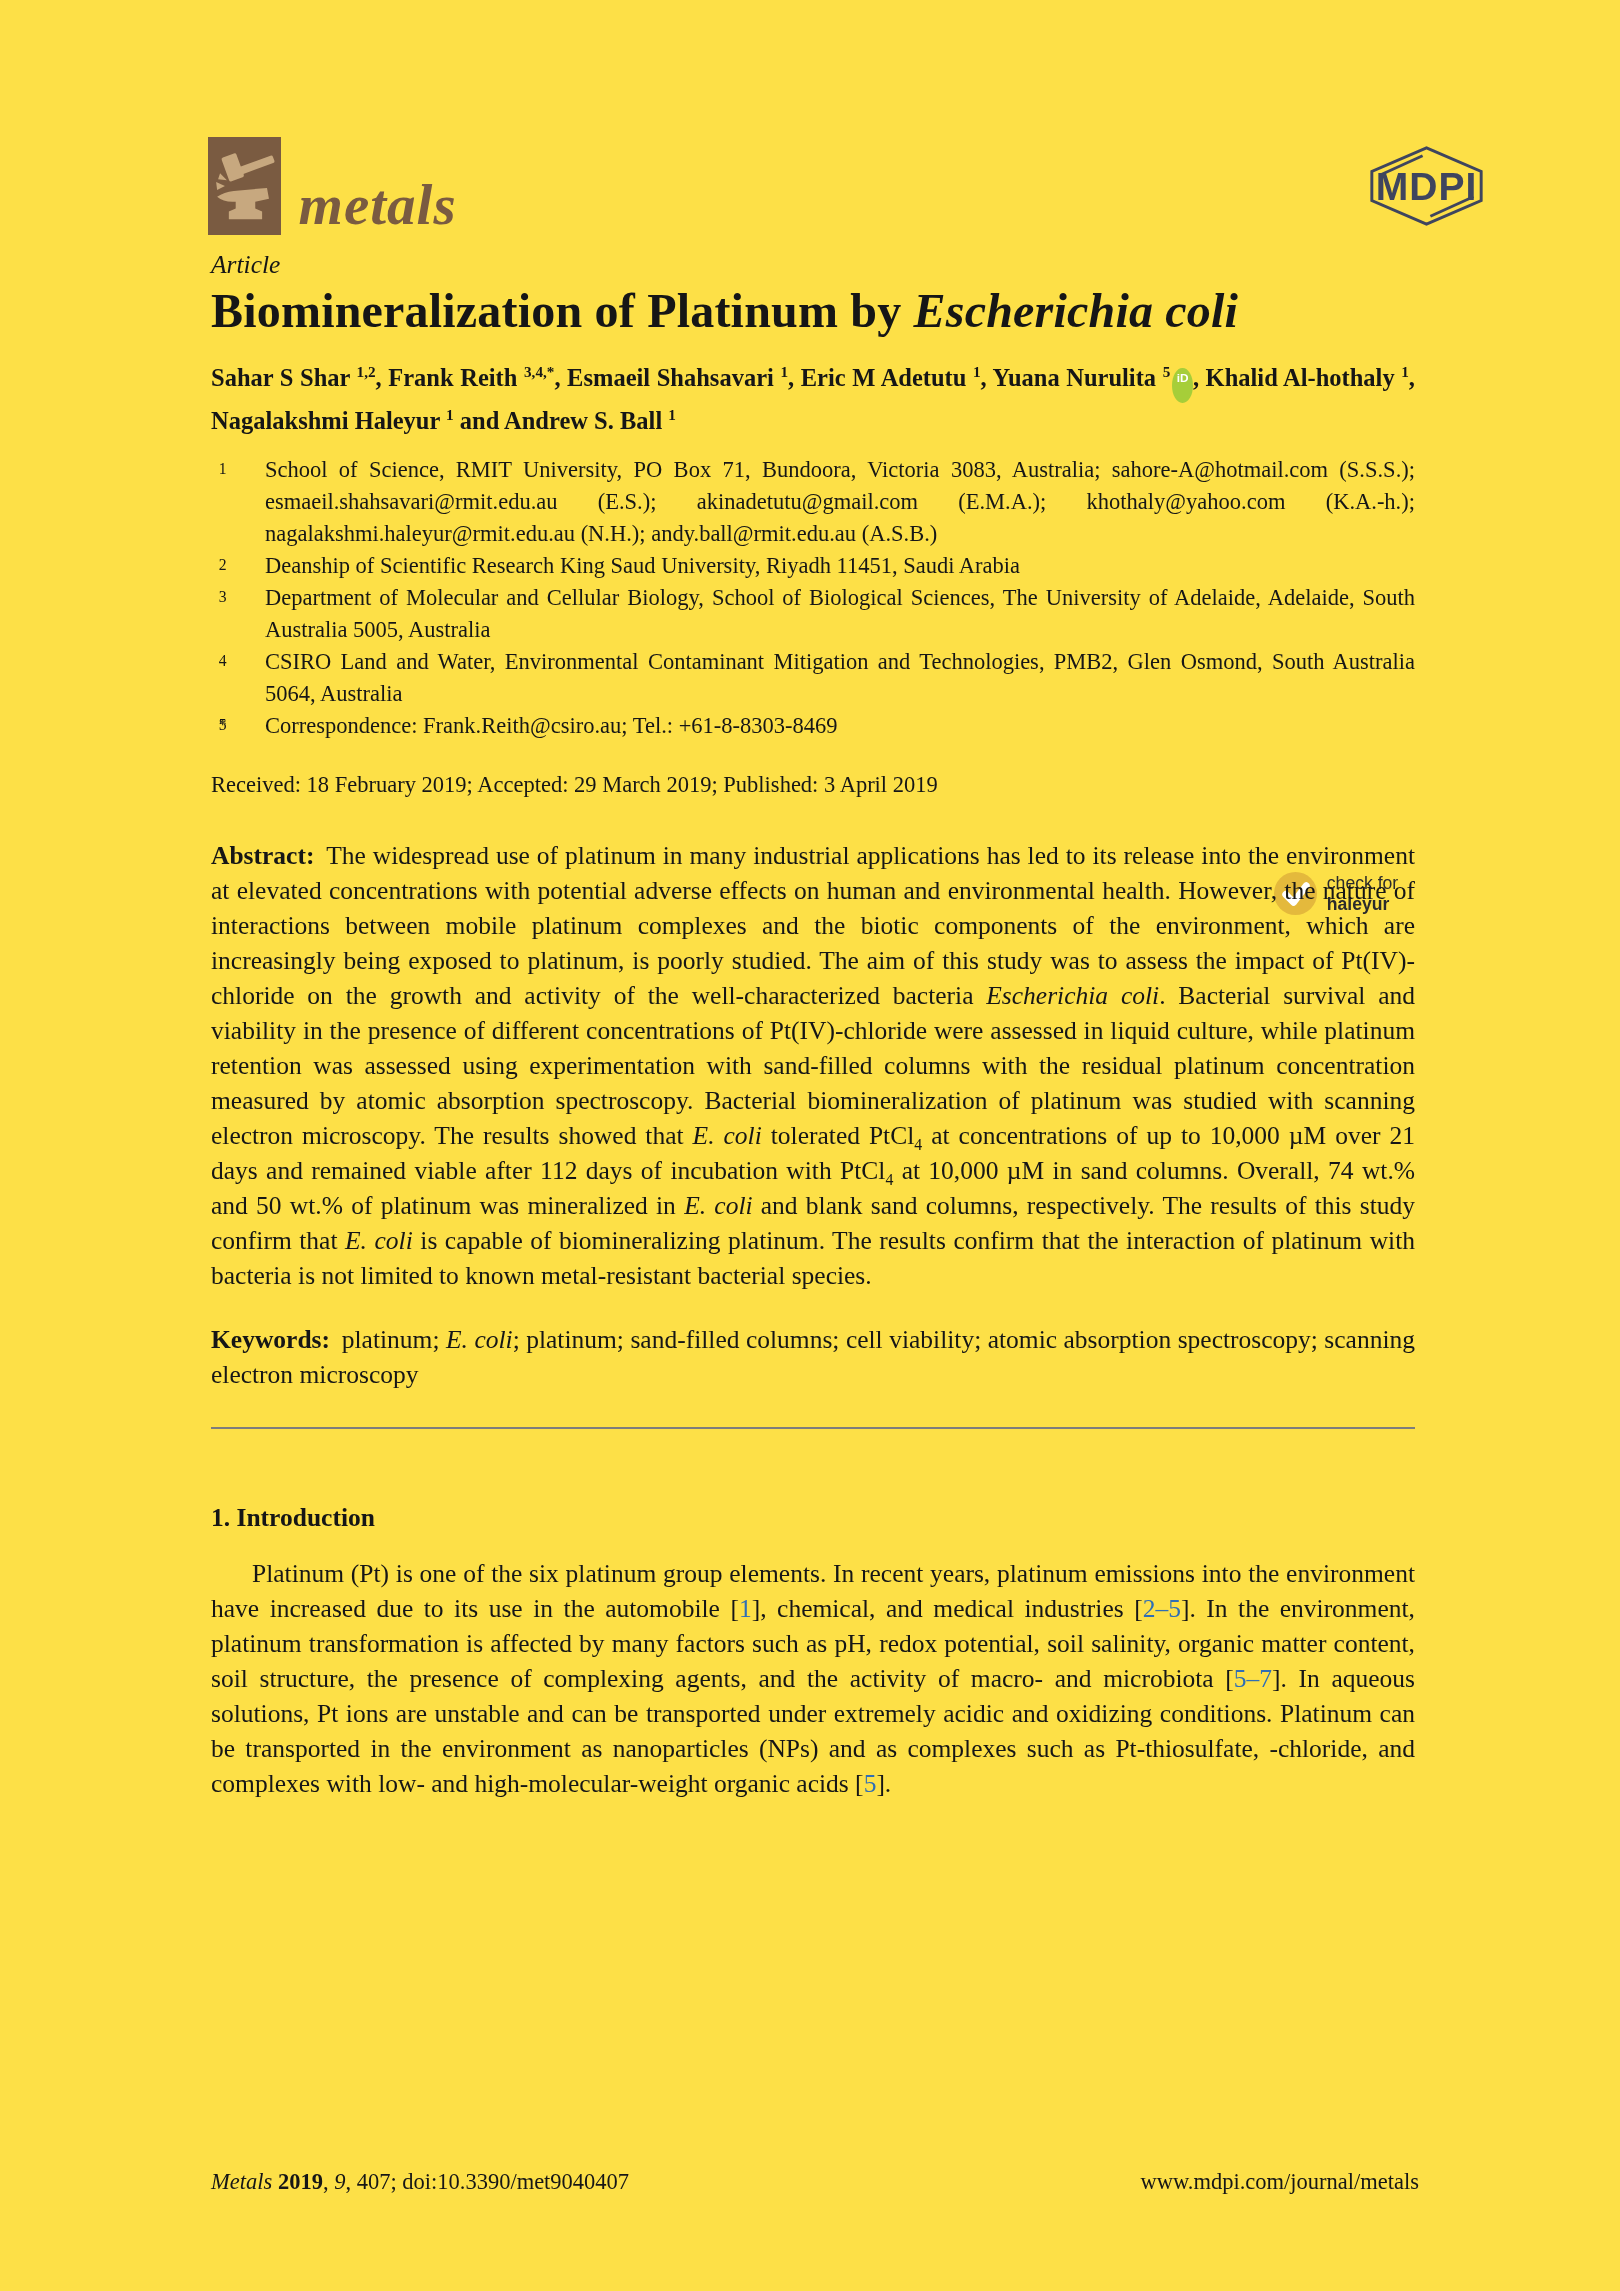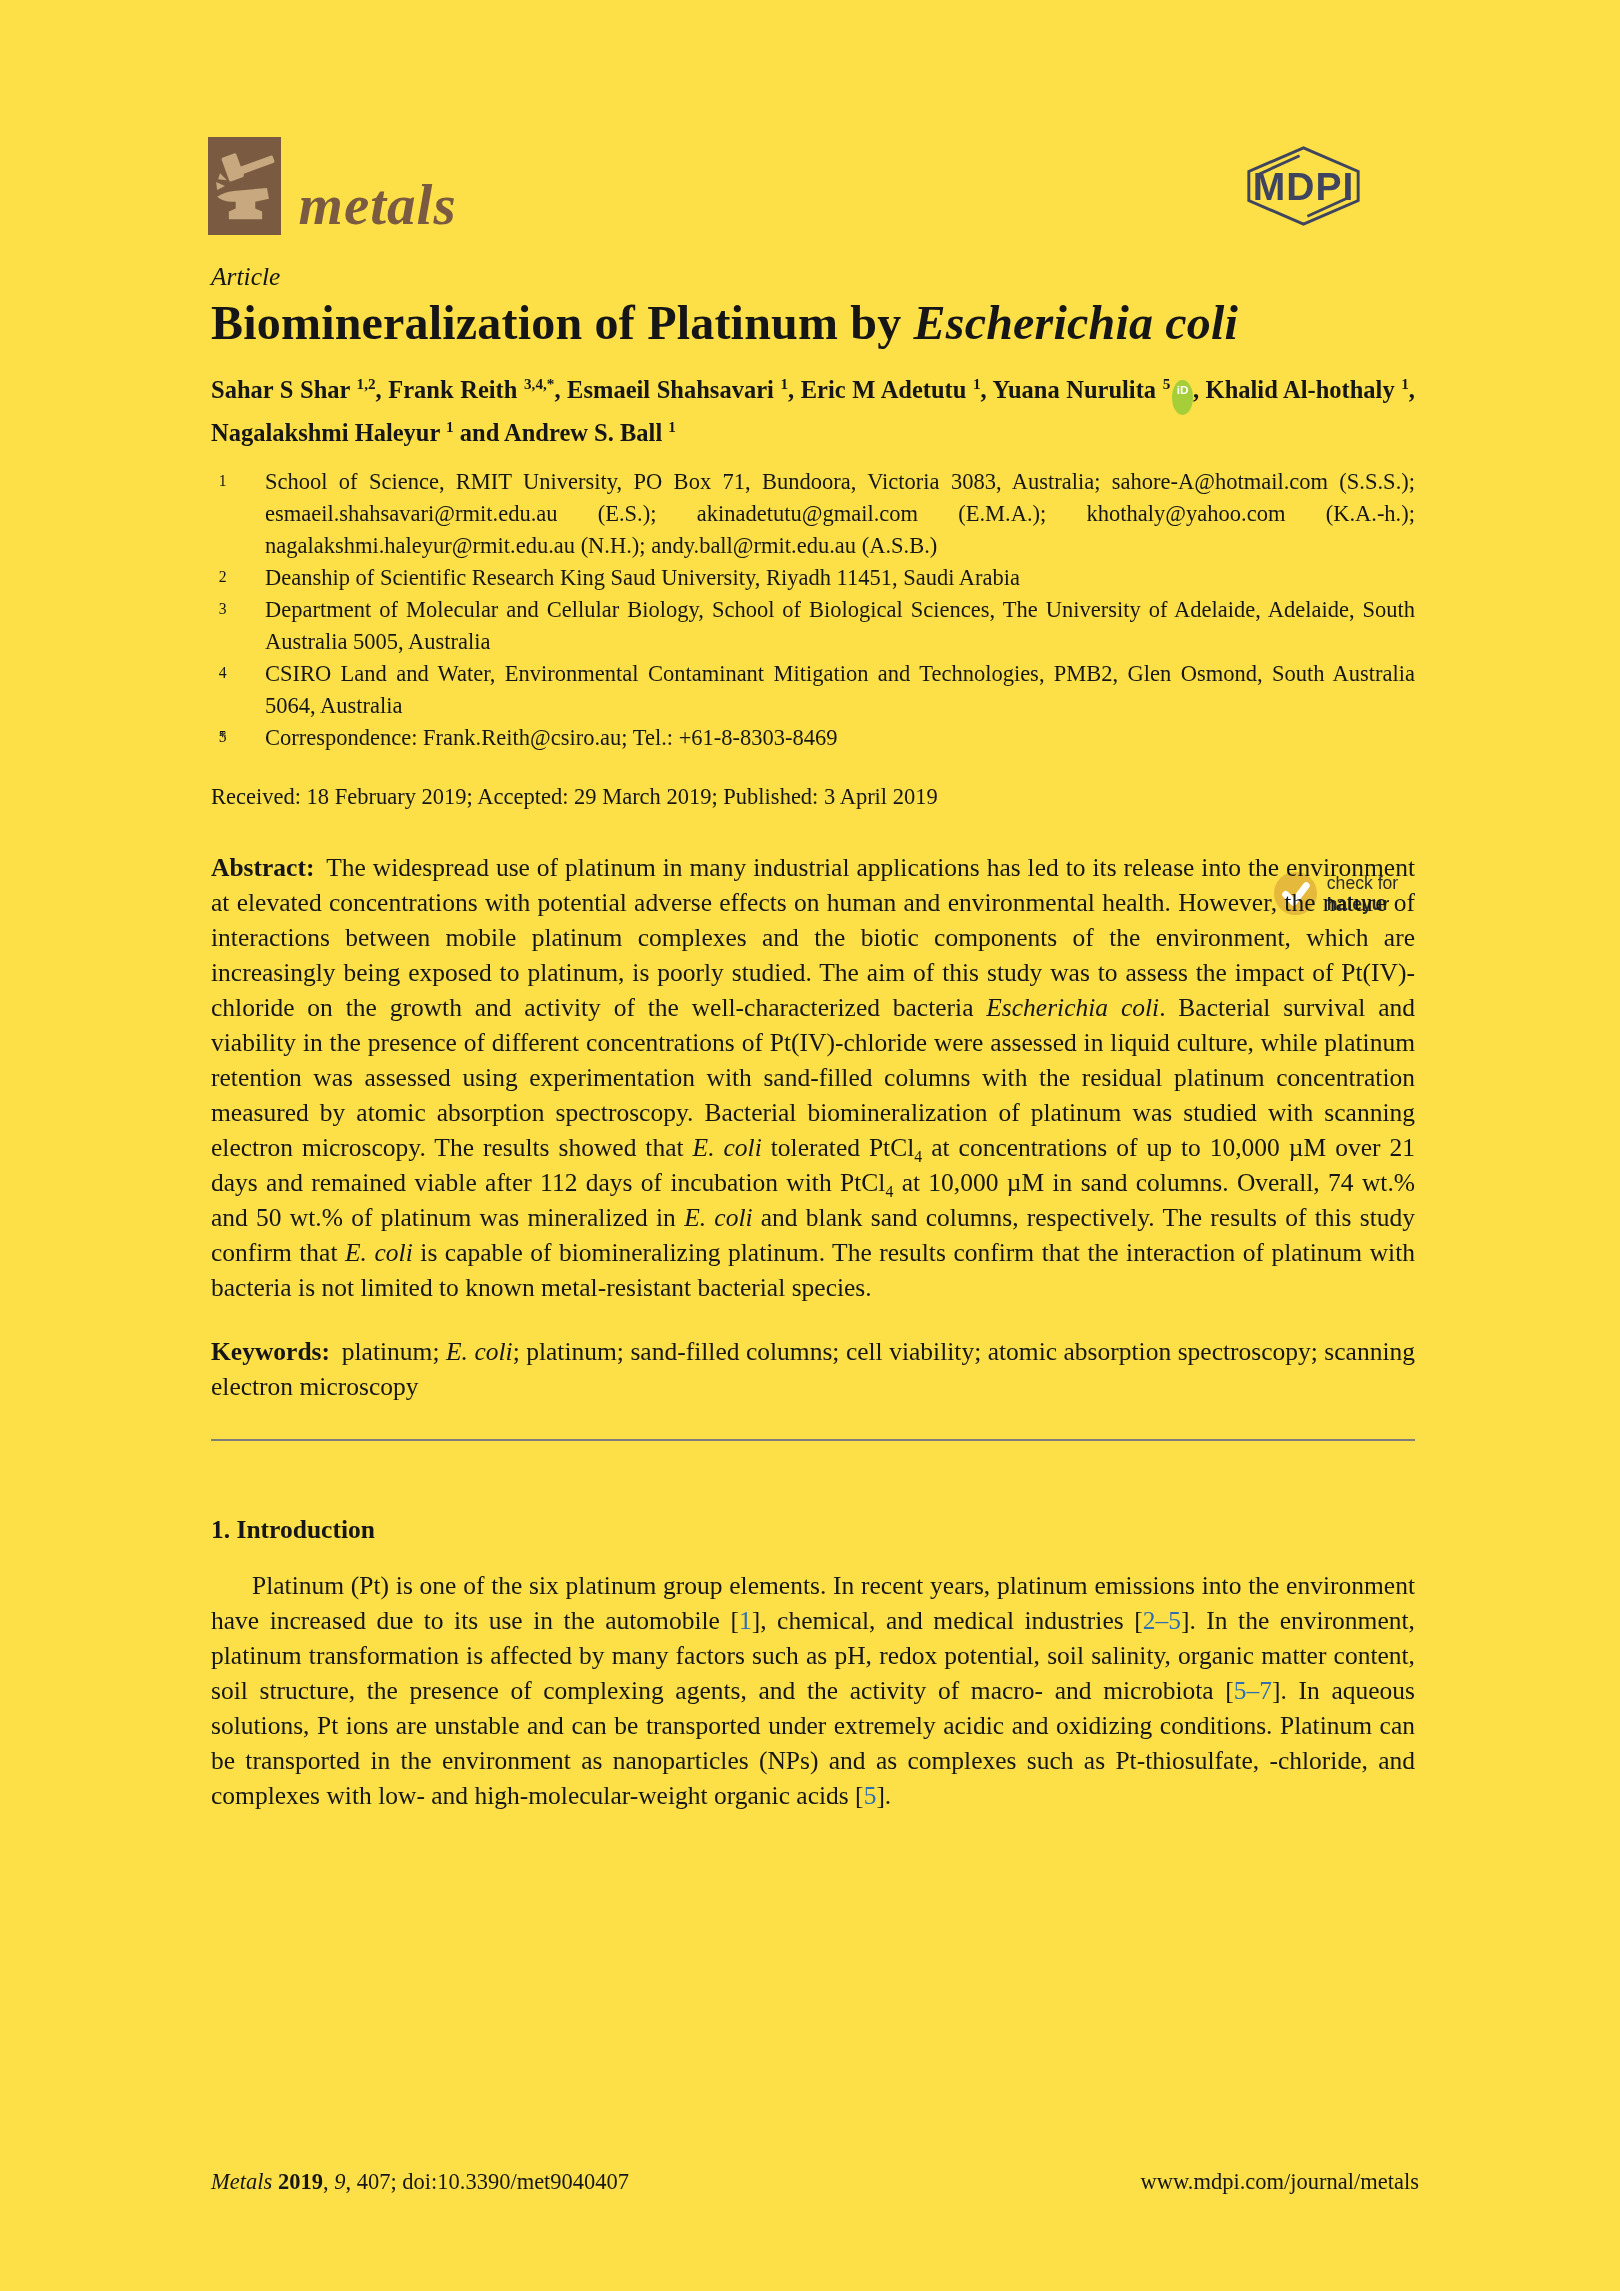--- a/index.html
+++ b/index.html
@@ -23,23 +23,23 @@
     color:var(--ink);
   }
   
   .journal-logo{position:absolute;left:208px;top:137px;display:flex;align-items:flex-end;gap:17.6px}
   .logo-square{width:73px;height:98px;background:var(--logo-brown);display:flex;align-items:center;justify-content:center}
   .logo-square svg{display:block}
   .journal-name{
     font-style:italic;font-weight:700;font-size:57px;line-height:1;
     color:#7b583a;letter-spacing:1px;padding-bottom:2px;
   }
-  .mdpi-logo{position:absolute;left:1242px;top:145px}
+  .mdpi-logo{position:absolute;left:1365px;top:145px}
   
-  .content{position:absolute;left:211px;width:1204px;top:12px}
+  .content{position:absolute;left:211px;width:1204px;top:0}
   .article-label{margin-top:250px;font-style:italic;font-size:25.5px;line-height:29px}
   .article-title{font-size:48px;line-height:49px;font-weight:700;margin-top:6.9px;letter-spacing:0.2px}
   .authors{margin-top:25.5px;font-size:24.5px;font-weight:700;line-height:36px;text-align:justify}
   .affiliations{margin-top:15.7px;font-size:22.5px;line-height:32px}
   .aff-row{position:relative;padding-left:54px;text-align:justify}
   .aff-marker{position:absolute;left:7.8px;top:-1px;font-size:15.7px}
   .dates-line{margin-top:27.4px;font-size:22.5px;line-height:29px}
   .abstract{margin-top:39px;font-size:25.5px;line-height:35px;text-align:justify}
   .lbl{font-weight:700;margin-right:11.8px}
   .keywords{margin-top:29px;font-size:25.5px;line-height:35px;text-align:justify}

